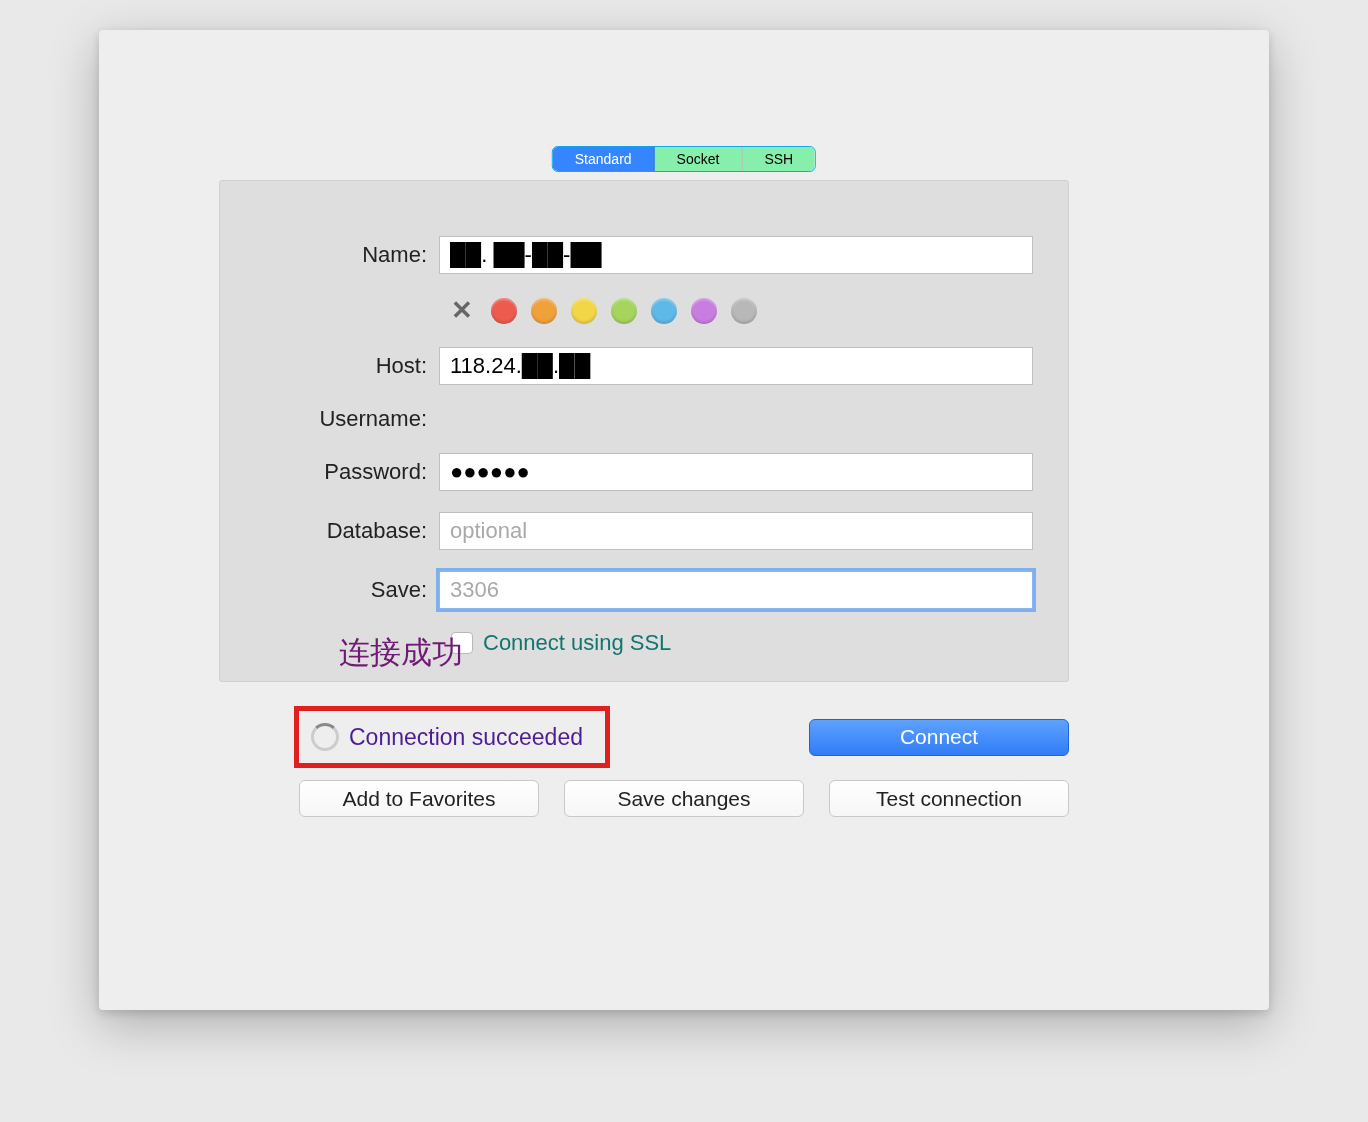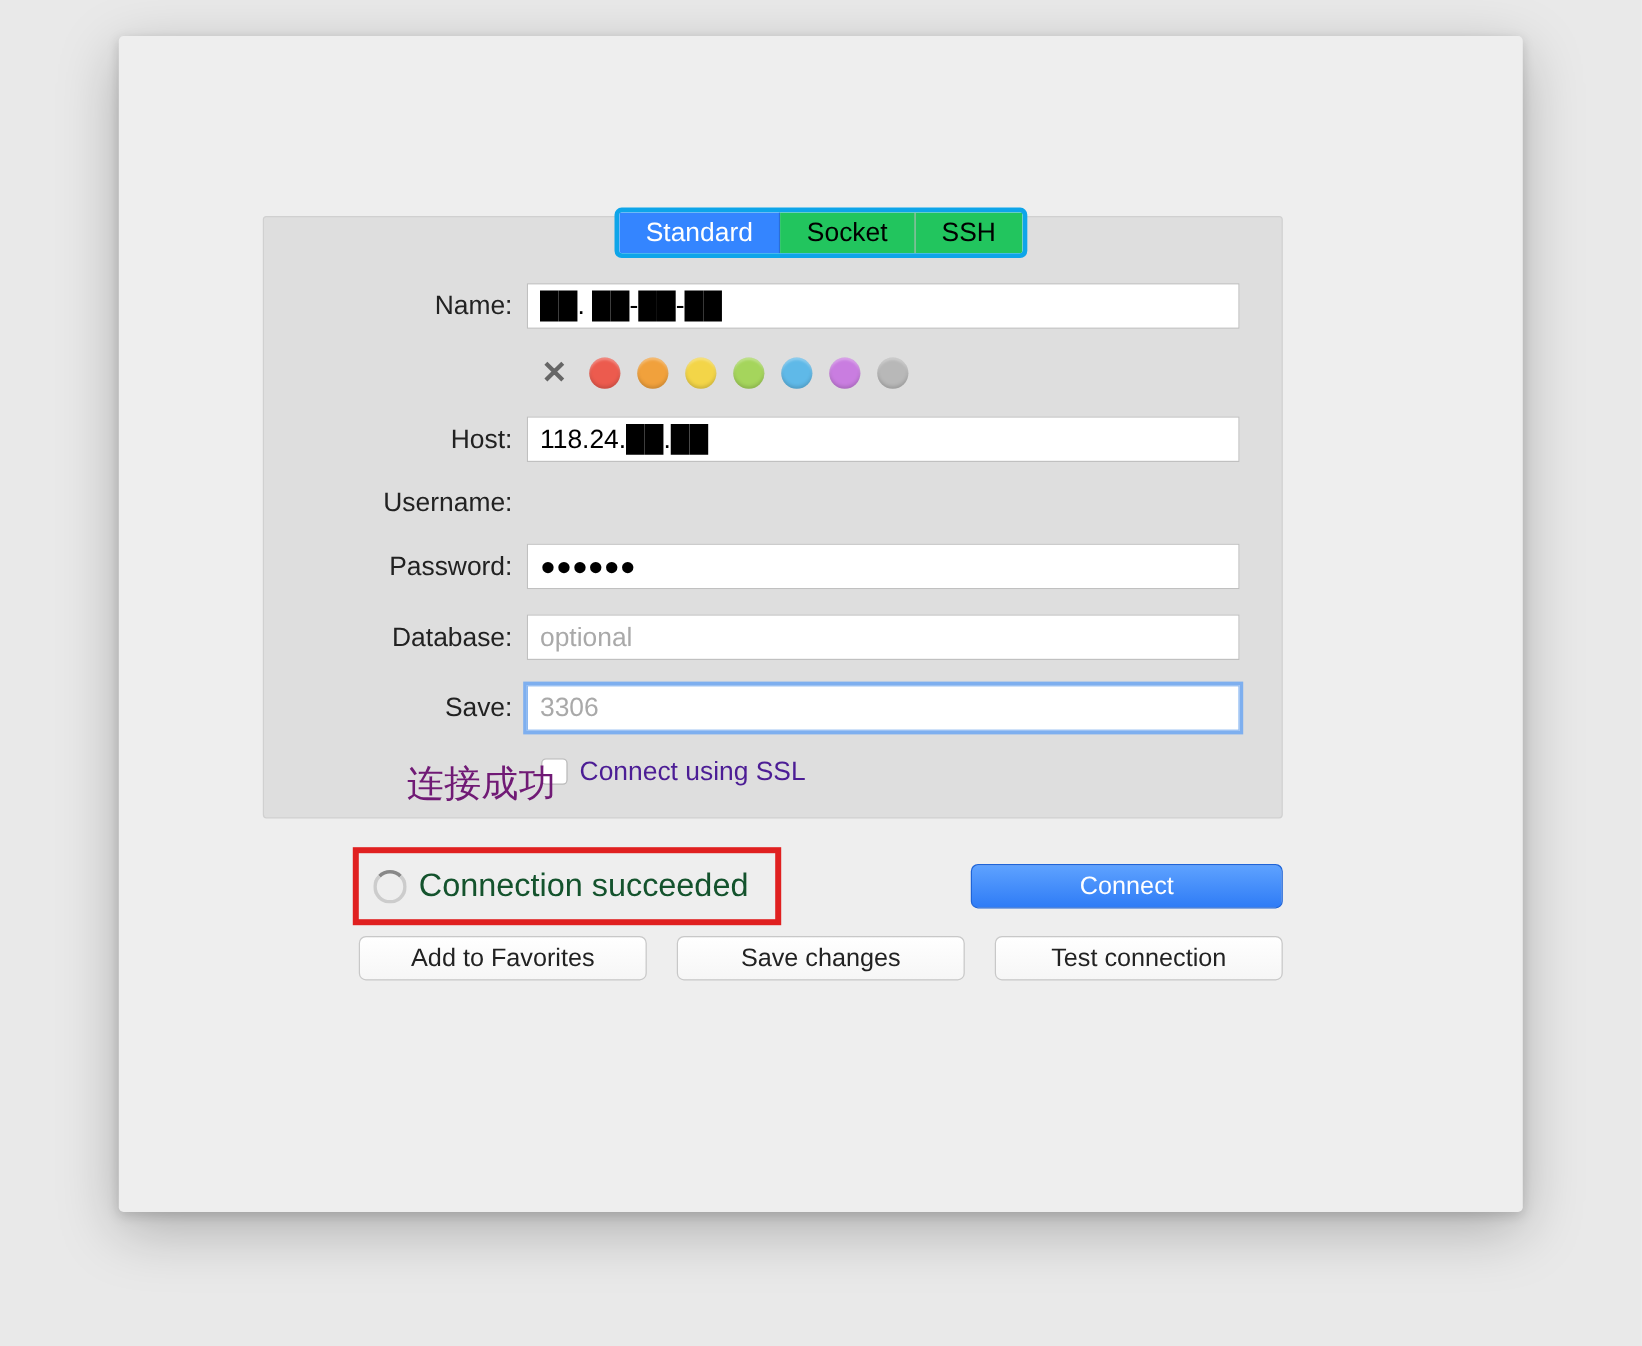--- a/index.html
+++ b/index.html
@@ -21,35 +21,35 @@
       width: 1170px;
       height: 980px;
       background: #eeeeee;
       box-shadow: 0 15px 50px rgba(0,0,0,0.25), 0 3px 10px rgba(0,0,0,0.15);
       border-radius: 4px;
       position: relative;
       padding-top: 130px;
     }
     .tabs {
       position: absolute;
-      top: 143px;
+      top: 116px;
       left: 50%;
       transform: translateX(-50%);
       display: flex;
-      border: 4px solid #0ea5e9;
+      border: 1px solid #0ea5e9;
       border-radius: 6px;
       overflow: hidden;
-      font-size: 22px;
+      font-size: 14px;
       z-index: 5;
       background: #fff;
     }
     .tab {
       padding: 4px 22px;
       cursor: pointer;
-      background: #22c55e;
+      background: #86efac;
       border-right: 1px solid #b8b8b8;
     }
     .tab:last-child {
       border-right: none;
     }
     .tab.active {
       background: #3485ff;
       color: #fff;
       border-right: 1px solid #2a6dd8;
     }
@@ -121,21 +121,21 @@
       width: 22px;
       height: 22px;
       border: 1px solid #b8b8b8;
       border-radius: 4px;
       background: #fff;
       margin-right: 10px;
       cursor: pointer;
     }
     .ssl-label {
       font-size: 22px;
-      color: #4c1d95;
+      color: #0f766e;
     }
     .annotation {
       position: absolute;
       left: 240px;
       top: 602px;
       font-size: 31px;
       color: #701a75;
     }
     .status-row {
       position: absolute;
@@ -157,22 +157,22 @@
     }
     .spinner {
       width: 28px;
       height: 28px;
       border: 3px solid #ccc;
       border-top-color: #888;
       border-radius: 50%;
       flex-shrink: 0;
     }
     .status-text {
-      font-size: 27px;
-      color: #14532d;
+      font-size: 23px;
+      color: #4c1d95;
     }
     .connect-btn {
       width: 260px;
       height: 37px;
       background: linear-gradient(180deg, #5ea2ff 0%, #2f7cf6 100%);
       border: 1px solid #1e64d8;
       color: #fff;
       font-size: 21px;
       border-radius: 6px;
       cursor: pointer;

